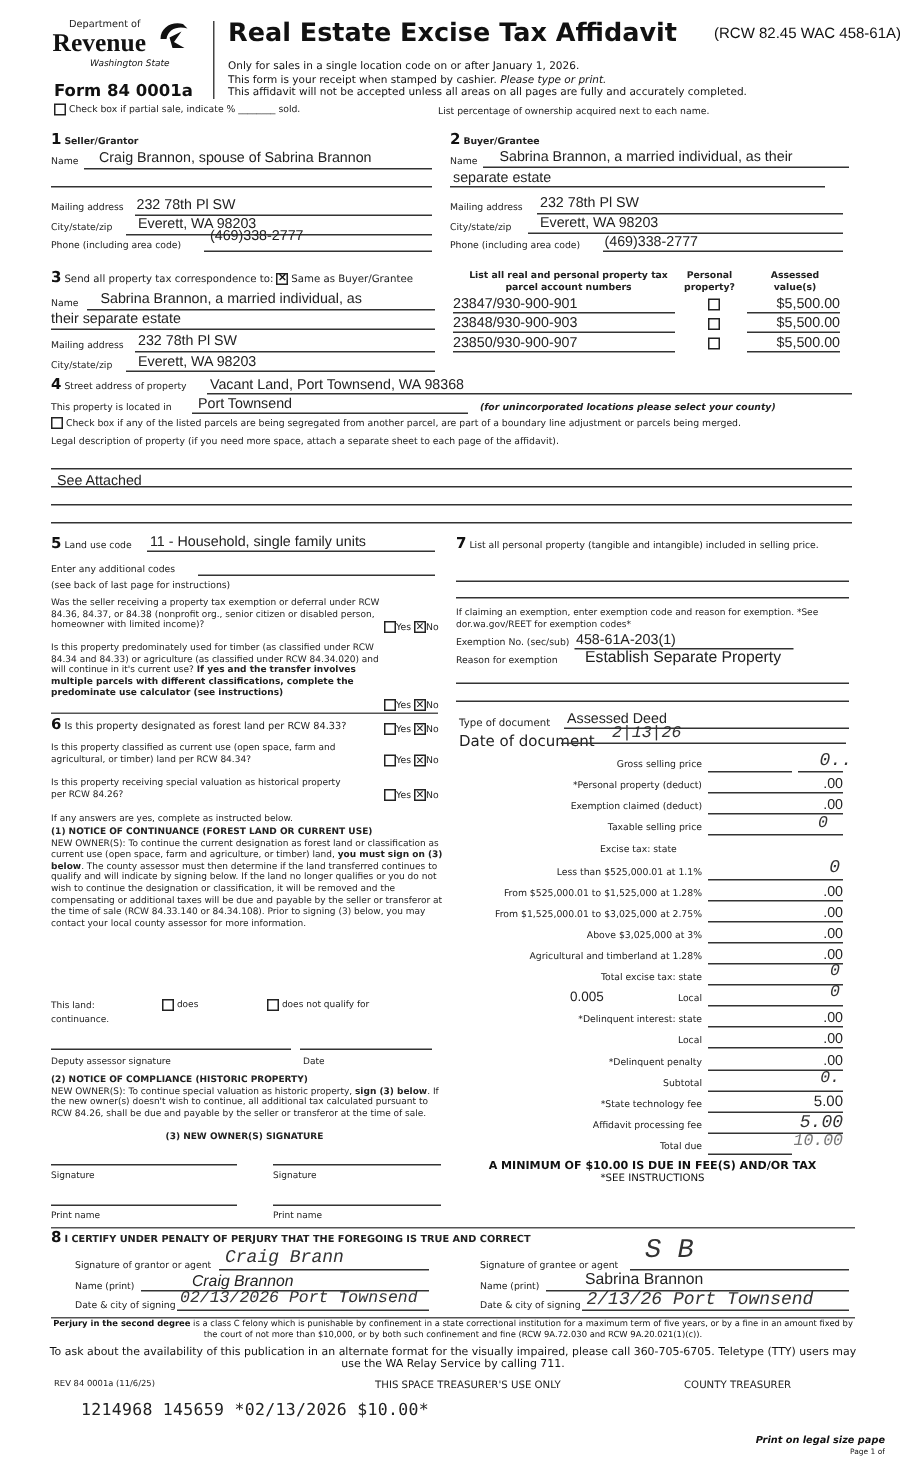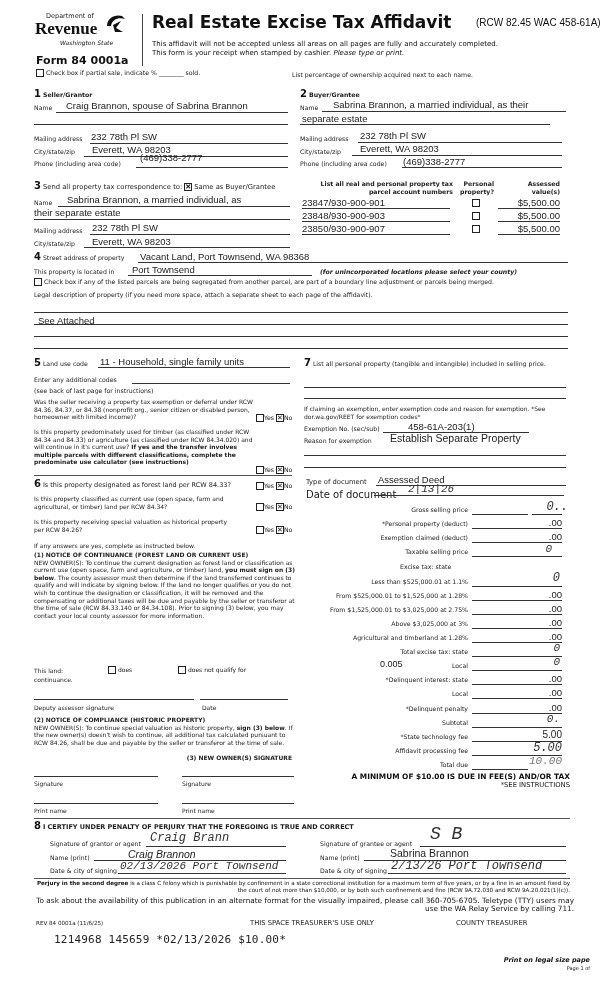--- a/index.html
+++ b/index.html
@@ -10,43 +10,44 @@
   .lblb { font-weight: bold; }
   .val { font-family: "Liberation Sans", sans-serif; font-size: 9.5px; color: #222; white-space: nowrap; }
   .hand { font-family: Liberation Mono, monospace; font-style: italic; font-size: 10px; color: #333; white-space: nowrap; }
   .line { position: absolute; height: 0; border-bottom: 1px solid #333; }
   .hr { position: absolute; height: 0; border-bottom: 1px solid #555; }
   .cb { display: inline-block; width: 8px; height: 8px; border: 1px solid #222; vertical-align: middle; position: relative; background: #fff; }
   .cb.checked::after { content: "✕"; position: absolute; left: 0px; top: -2px; font-size: 7px; font-weight: bold; line-height: 10px; }
   .secnum { font-family: "DejaVu Sans", sans-serif; font-weight: bold; font-size: 10px; }
   .para { font-family: "DejaVu Sans", sans-serif; font-size: 6px; line-height: 7.6px; color: #222; }
   .right { text-align: right; }
-  .center { text-align: right; }
+  .center { text-align: center; }
   .vdiv { position: absolute; width: 0; border-left: 1px solid #444; }
 </style>
 </head>
 <body>
 
 <div class="abs" style="left:30px;top:10px;width:100px;height:45px;">
   <div class="abs lbl" style="left:16px;top:2px;font-size:6.5px;">Department of</div>
   <div class="abs" style="left:5px;top:9px;font-family:'Liberation Serif',serif;font-weight:bold;font-size:17px;">Revenue</div>
   <svg class="abs" style="left:73px;top:2px;" width="24" height="24" viewBox="0 0 24 24">
     <path d="M4 14 C4 6 12 2 19 4 L22 7 C16 5 9 7 8 14 Z" fill="#111"></path>
     <path d="M10 13 L18 9 L13 16 L20 20 L12 20 Z" fill="#111"></path>
   </svg>
   <div class="abs" style="left:30px;top:29px;font-family:'DejaVu Sans',sans-serif;font-style:italic;font-size:6px;">Washington State</div>
 </div>
 <div class="abs" style="left:36px;top:54px;font-family:'DejaVu Sans',sans-serif;font-weight:bold;font-size:11px;">Form 84 0001a</div>
 <div class="vdiv" style="left:142px;top:14px;height:52px;"></div>
 
 <div class="abs" style="left:152px;top:12px;font-family:'DejaVu Sans',sans-serif;font-weight:bold;font-size:17px;white-space:nowrap;">Real Estate Excise Tax Affidavit</div>
 <div class="abs" style="left:476px;top:17px;font-size:10px;white-space:nowrap;">(RCW 82.45 WAC 458-61A)</div>
 <div class="abs" style="left:152px;top:40px;font-family:'DejaVu Sans',sans-serif;font-size:7px;line-height:8.6px;white-space:nowrap;">
+  <div>Only for sales in a single location code on or after January 1, 2026.</div>
+  <div><span>This form is your receipt when stamped by cashier.</span> <i>Please type or print.</i></div>
   <div>This affidavit will not be accepted unless all areas on all pages are fully and accurately completed.</div>
-  <div><span>This form is your receipt when stamped by cashier.</span> <i>Please type or print.</i></div>
 </div>
 <div class="abs lbl" style="left:36px;top:69px;">
   <span class="cb"></span>
   <span>Check box if partial sale, indicate % ________ sold.</span>
 </div>
 <div class="abs lbl" style="left:292px;top:71px;">List percentage of ownership acquired next to each name.</div>
 
 <div class="abs" style="left:34px;top:88px;">
   <span class="secnum">1</span>
   <span class="lbl lblb">Seller/Grantor</span>
@@ -230,21 +231,21 @@
 <div class="abs para" style="left:182px;top:807px;">Print name</div>
 
 <div class="abs" style="left:304px;top:357px;width:262px;">
   <span class="secnum">7</span>
   <span class="lbl" style="white-space:normal;">List all personal property (tangible and intangible) included in selling price.</span>
 </div>
 <div class="line" style="left:304px;top:387px;width:262px;"></div>
 <div class="line" style="left:304px;top:398px;width:262px;"></div>
 <div class="abs para" style="left:304px;top:405px;width:258px;">If claiming an exemption, enter exemption code and reason for exemption. *See dor.wa.gov/REET for exemption codes*</div>
 <div class="abs lbl" style="left:304px;top:425px;">Exemption No. (sec/sub)</div>
-<div class="abs val" style="left:384px;top:421px;margin-left:24px;">458-61A-203(1)</div>
+<div class="abs val" style="left:384px;top:421px;">458-61A-203(1)</div>
 <div class="line" style="left:383px;top:432px;width:146px;"></div>
 <div class="abs lbl" style="left:304px;top:437px;">Reason for exemption</div>
 <div class="abs val" style="left:390px;top:432px;font-size:10.5px;">Establish Separate Property</div>
 <div class="line" style="left:304px;top:455px;width:262px;"></div>
 <div class="line" style="left:304px;top:467px;width:262px;"></div>
 
 <div class="abs lbl" style="left:306px;top:478px;font-size:6.8px;">Type of document</div>
 <div class="abs val" style="left:378px;top:474px;">Assessed Deed</div>
 <div class="line" style="left:376px;top:485px;width:190px;"></div>
 <div class="abs lbl" style="left:306px;top:489px;font-size:10px;">Date of document</div>

